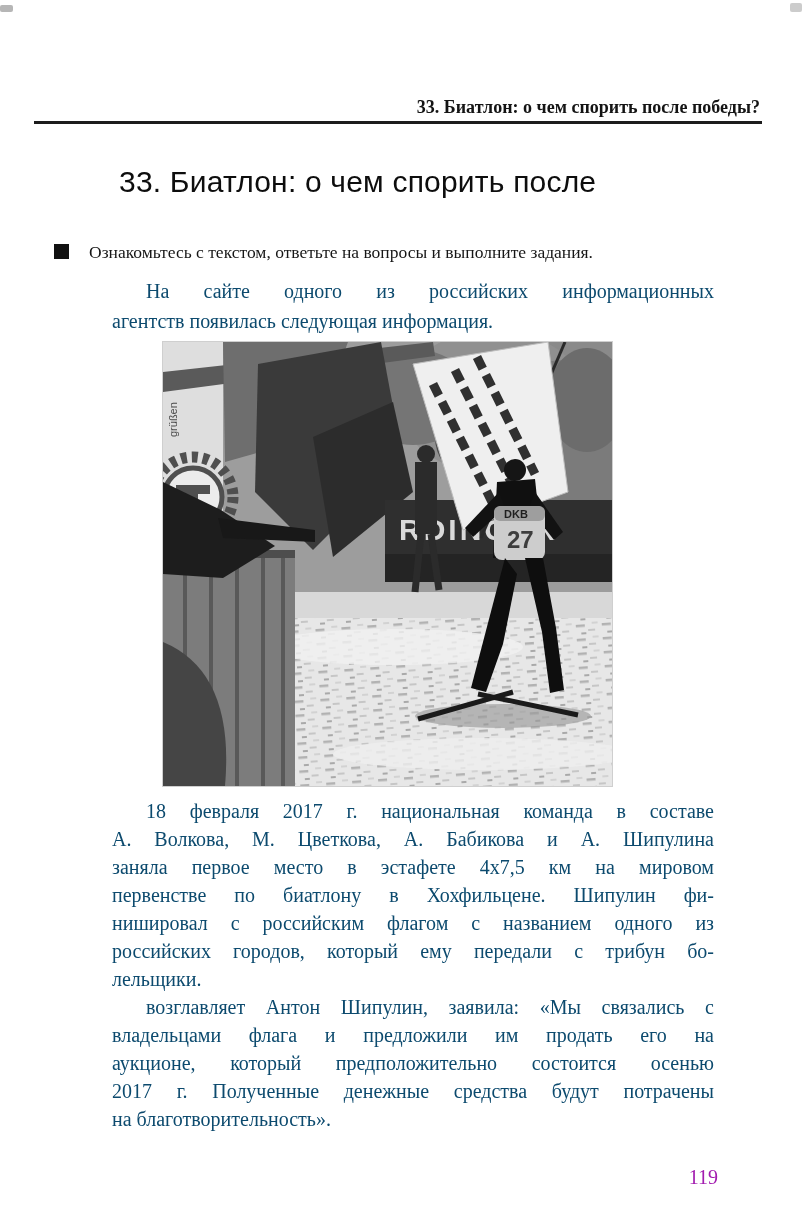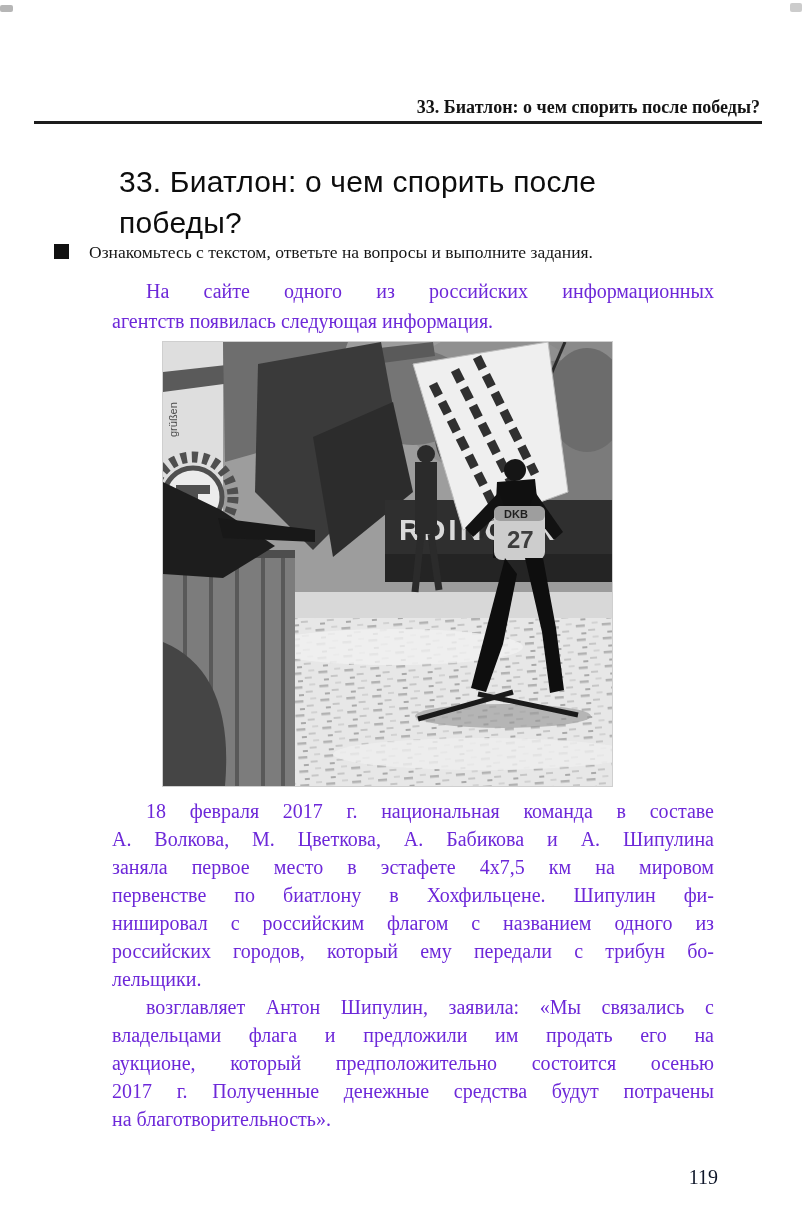--- a/index.html
+++ b/index.html
@@ -29,54 +29,53 @@
     position:absolute;top:241px;left:54px;width:680px;
     display:flex;align-items:flex-start;
   }
   .bullet-square{
     flex:0 0 auto;width:15px;height:15px;background:#111;margin-top:3px;
   }
   .instruction-text{
     margin-left:20px;font-size:17.5px;line-height:22px;color:#161616;
   }
 
-  .para{position:absolute;left:112px;width:602px;font-size:20px;color:#6d28d9;}
+  .para{position:absolute;left:112px;width:602px;font-size:20px;color:#0c4a6e;}
   .para .tline{
     text-align:justify;text-align-last:justify;text-justify:inter-word;
     white-space:nowrap;
   }
   .para .tline.tline-last{text-align-last:left;}
   .para .tline:first-child{text-indent:34px;}
   .intro{top:276px;line-height:30px;}
   .p1{top:797px;line-height:28px;}
   .p2{top:993px;line-height:28px;}
 
   .photo{
     position:absolute;top:342px;left:163px;width:449px;height:444px;margin:0;
     background:#b9b9b9;outline:1px solid #cfcfcf;
   }
   .photo svg{display:block;width:449px;height:444px;}
 
   .page-number{
     position:absolute;top:1166px;left:676px;width:42px;
-    font-size:20px;color:#0f172a;text-align:right;
+    font-size:20px;color:#a21caf;text-align:right;
   }
 </style>
 </head>
 <body>
 
 <div class="smudge smudge-tl"></div>
 <div class="smudge smudge-tr"></div>
 
 <div class="running-header">33. Биатлон: о чем спорить после победы?</div>
 <div class="header-rule"></div>
 
 <h1 class="chapter-title">
     <div class="tline">33. Биатлон: о чем спорить после</div>
-    <div class="tline tline-last">победы?</div>
   </h1>
 
 <div class="instruction">
   <span class="bullet-square"></span>
   <span class="instruction-text">Ознакомьтесь с текстом, ответьте на вопросы и выполните задания.</span>
 </div>
 
 <div class="para intro">
     <div class="tline">На сайте одного из российских информационных</div>
     <div class="tline tline-last">агентств появилась следующая информация.</div>

